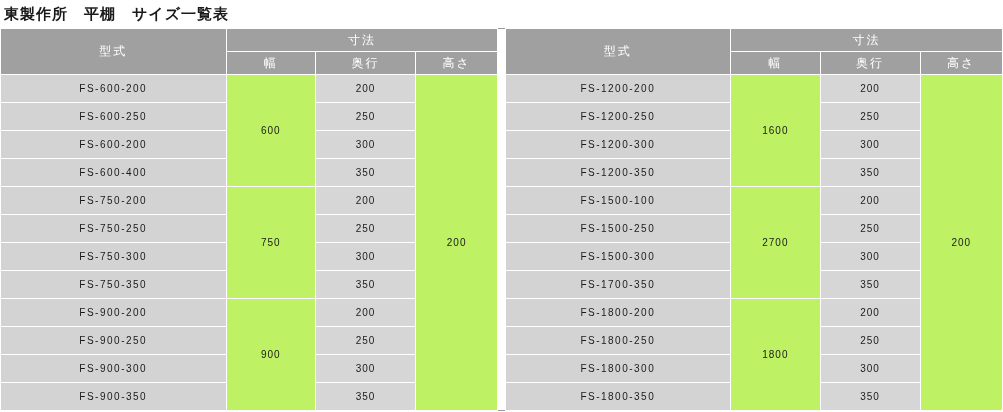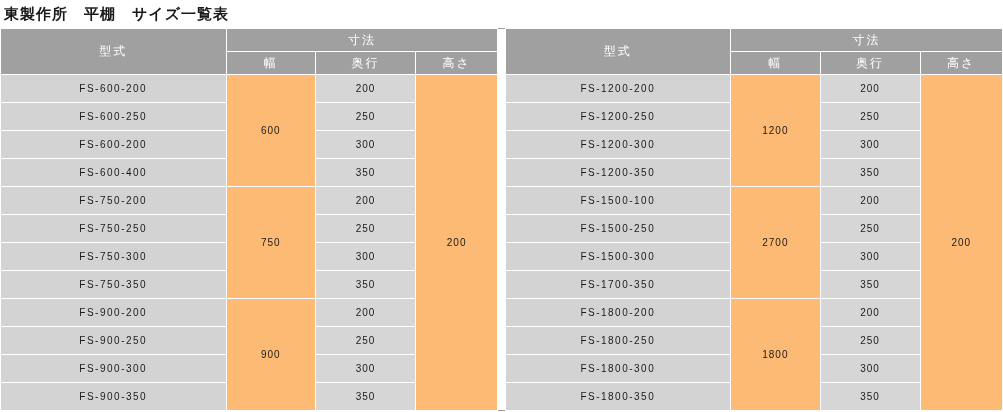--- a/index.html
+++ b/index.html
@@ -57,21 +57,21 @@
     font-size: 10px;
     height: 27px;
     letter-spacing: 1px;
     color: #1a1a1a;
   }
   .cell.model {
     background: #d3d3d3;
     letter-spacing: 1.5px;
   }
   .cell.span {
-    background: #fdba74;
+    background: #bef264;
   }
   .cell.depth {
     background: #d6d6d6;
   }
   .gap {
     background: #ffffff;
     border: none !important;
   }
 </style>
 </head>
@@ -112,21 +112,21 @@
         <td class="hdr">高さ</td>
       </tr>
 
       <tr>
         <td class="cell model">FS-600-200</td>
         <td class="cell span" rowspan="4">600</td>
         <td class="cell depth">200</td>
         <td class="cell span" rowspan="12">200</td>
         <td class="gap" rowspan="12"></td>
         <td class="cell model">FS-1200-200</td>
-        <td class="cell span" rowspan="4">1200</td>
+        <td class="cell span" rowspan="4">1600</td>
         <td class="cell depth">200</td>
         <td class="cell span" rowspan="12">200</td>
       </tr>
       <tr>
         <td class="cell model">FS-600-250</td>
         <td class="cell depth">250</td>
         <td class="cell model">FS-1200-250</td>
         <td class="cell depth">250</td>
       </tr>
       <tr>

